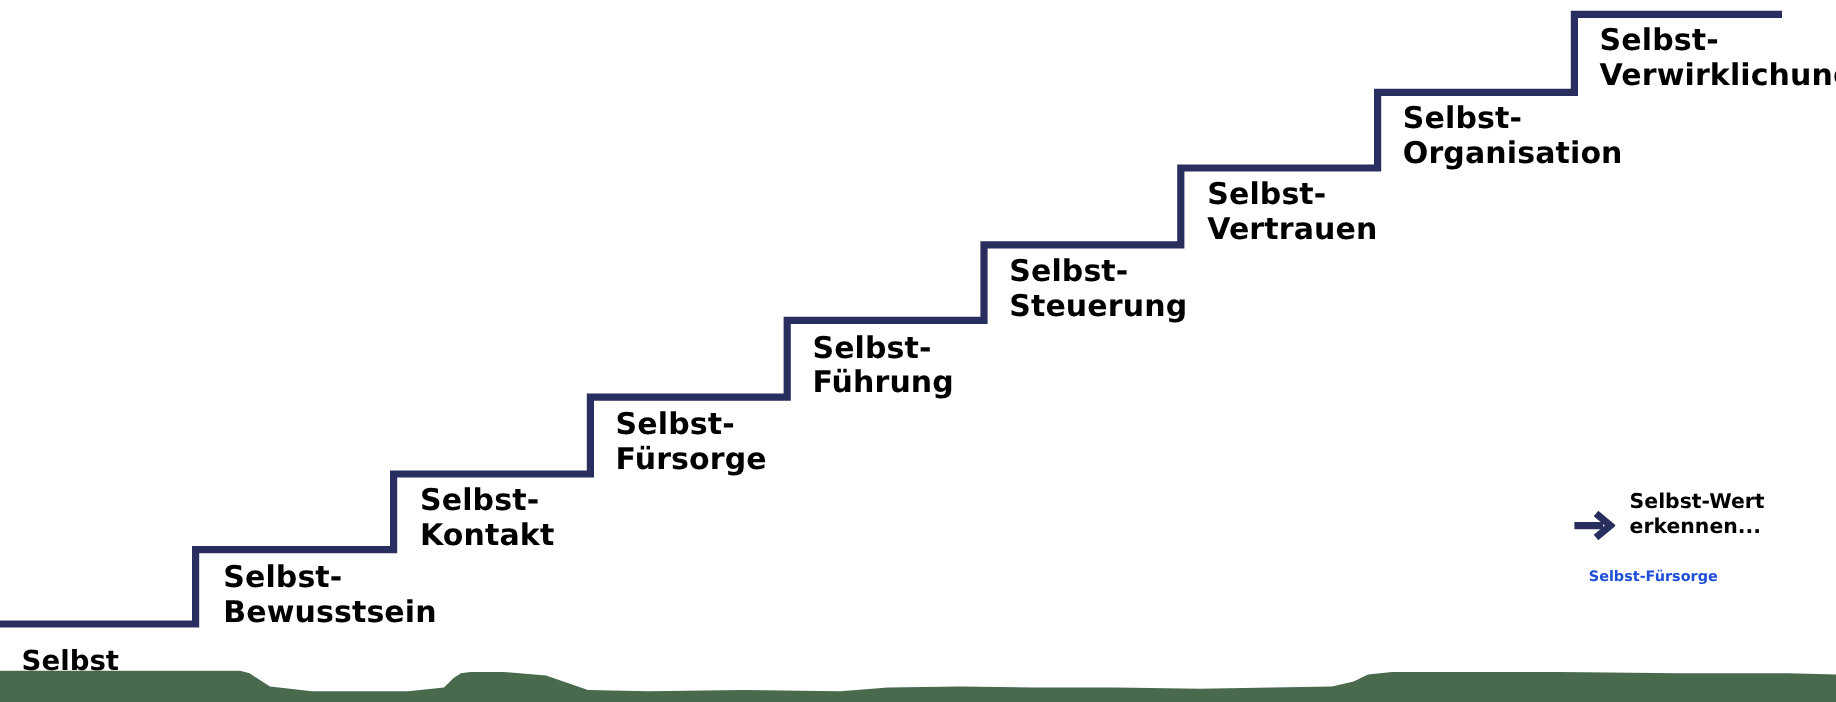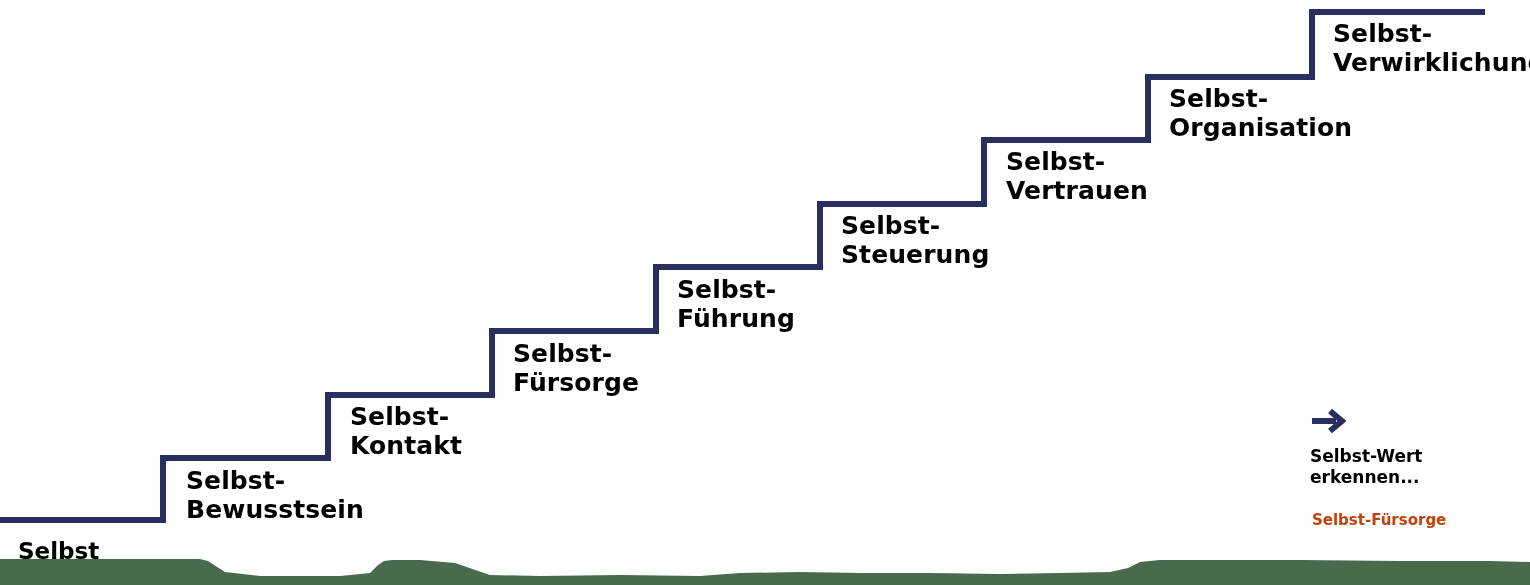--- a/index.html
+++ b/index.html
@@ -34,32 +34,32 @@
     left:1310px;
     top:408px;
     width:215px;
   }
   .note-top{
     font-weight:bold;font-size:17px;color:#000000;
     font-family:"DejaVu Sans", sans-serif;
     margin:0 0 22px 2px;
   }
   .note-row{
-    display:flex;align-items:flex-start;gap:12px;margin-bottom:22px;flex-direction:column;
+    display:flex;align-items:flex-end;gap:12px;margin-bottom:22px;
   }
   .arrow-icon{flex:0 0 auto;display:block;}
   .note-row-text{
     font-weight:bold;font-size:17px;color:#000000;line-height:1.25;
     white-space:pre-line;
     font-family:"DejaVu Sans", sans-serif;
   }
   .note-bottom{
-    font-weight:bold;font-size:15px;color:#c2410c;
+    font-weight:bold;font-size:12px;color:#1d4ed8;
     font-family:"DejaVu Sans", sans-serif;
-    margin-left:2px;
+    margin-left:14px;
   }
   #ground-band{position:absolute;left:0;bottom:0;width:1530px;height:34px;}
 </style>
 </head>
 <body style="background: rgb(255, 255, 255);">
 
 <div id="stage">
 
   <svg id="staircase-svg" viewBox="0 0 1530 585" preserveAspectRatio="none" aria-hidden="true">
     <polyline id="stair-polyline" fill="none" stroke="#282f5e" stroke-width="6" stroke-linecap="square" stroke-linejoin="miter" points="0,520 163,520 163,458 328,458 328,395 492,395 492,331 656,331 656,267 820,267 820,204 984,204 984,140 1148,140 1148,77 1312,77 1312,12 1482,12"></polyline>

